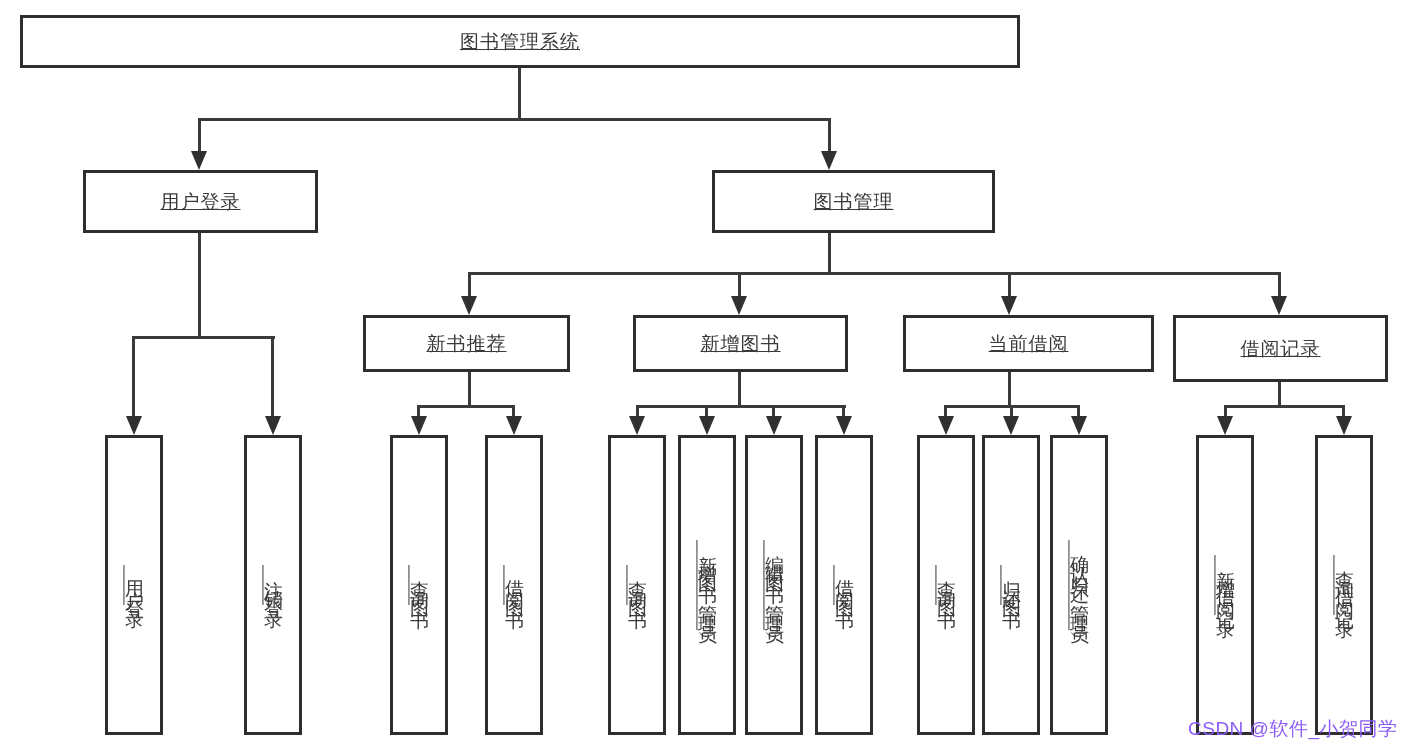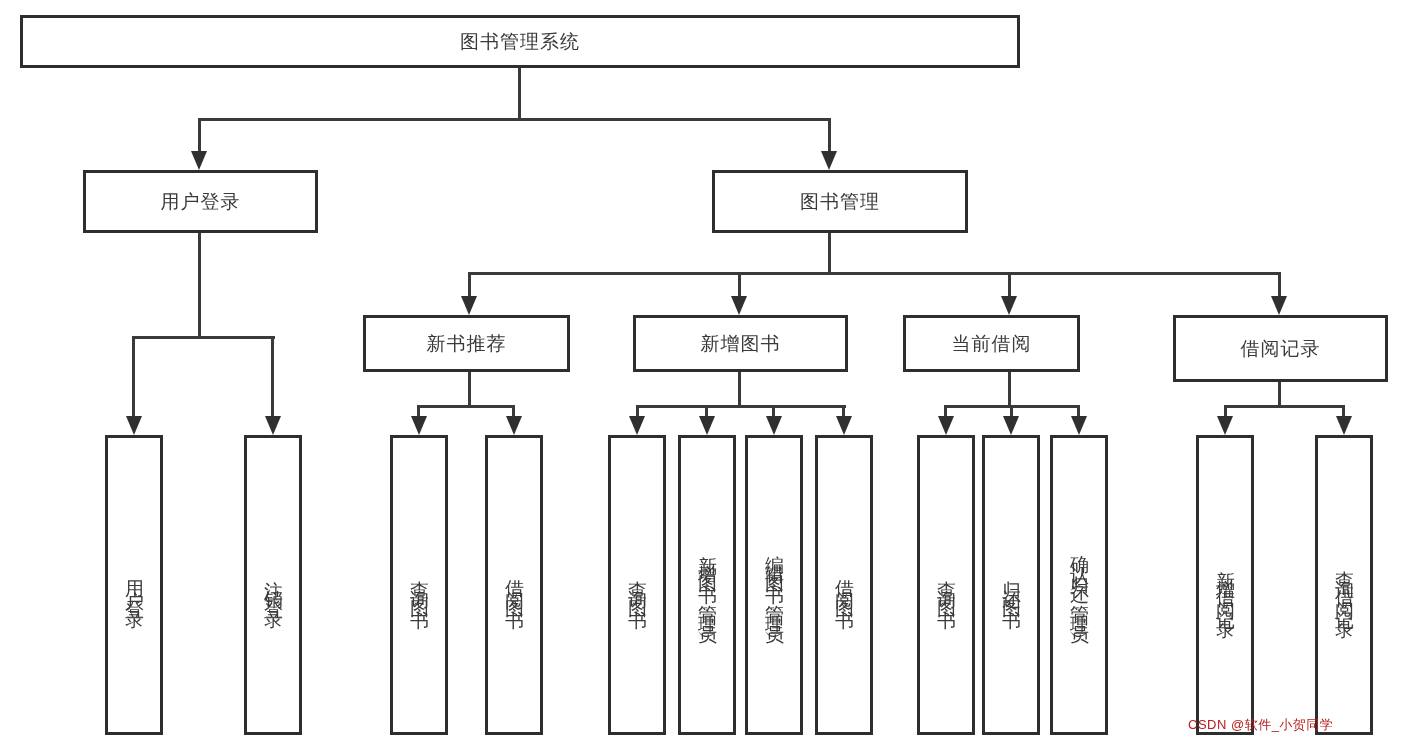--- a/index.html
+++ b/index.html
@@ -3,36 +3,36 @@
 <meta charset="utf-8">
 <style>
   html,body { margin:0; padding:0; background:#ffffff; }
   #stage {
     position:relative; width:1405px; height:747px; background:#ffffff;
     font-family:"Liberation Sans", sans-serif; overflow:hidden;
   }
   .box {
     position:absolute; box-sizing:border-box; background:#ffffff;
     border:3px solid #2e2e2e; display:flex; align-items:center; justify-content:center;
-    color:#3a3a3a; font-size:19px; letter-spacing:1px; z-index:2;
+    color:#3a3a3a; font-size:19px; letter-spacing:1px; z-index:2;text-decoration:underline;
   }
   .leaf span {
     writing-mode:vertical-rl; text-orientation:mixed;
     letter-spacing:10px; line-height:1.1; white-space:nowrap;
   }
   .vl, .hl { position:absolute; background:#3a3a3a; z-index:1; }
   .vl { width:3px; }
   .hl { height:3px; }
   .ah {
     position:absolute; width:0; height:0; z-index:1;
     border-left:8px solid transparent; border-right:8px solid transparent;
     border-top:19px solid #303030;
   }
   .watermark {
-    position:absolute; z-index:5; color:#b91c1c; font-size:13px;
+    position:absolute; z-index:5; color:#8b5cf6; font-size:19px;
     letter-spacing:0.5px; white-space:nowrap;
   }
 </style>
 </head>
 <body>
 
 <div id="stage">
 
   <div class="vl" style="left:518px;top:68px;height:52px"></div>
   <div class="hl" style="left:198px;top:118px;width:633px"></div>
@@ -93,31 +93,31 @@
   <div class="ah" style="left:1217px;top:416px"></div>
   <div class="ah" style="left:1336px;top:416px"></div>
 
   <div class="box" style="left:20px;top:15px;width:1000px;height:53px">
     <span>图书管理系统</span>
   </div>
 
   <div class="box" style="left:83px;top:170px;width:235px;height:63px">
     <span>用户登录</span>
   </div>
-  <div class="box" style="left:712px;top:170px;width:256px;height:63px">
+  <div class="box" style="left:712px;top:170px;width:283px;height:63px">
     <span>图书管理</span>
   </div>
 
   <div class="box" style="left:363px;top:315px;width:207px;height:57px">
     <span>新书推荐</span>
   </div>
   <div class="box" style="left:633px;top:315px;width:215px;height:57px">
     <span>新增图书</span>
   </div>
-  <div class="box" style="left:903px;top:315px;width:177px;height:57px">
+  <div class="box" style="left:903px;top:315px;width:251px;height:57px">
     <span>当前借阅</span>
   </div>
   <div class="box" style="left:1173px;top:315px;width:215px;height:67px">
     <span>借阅记录</span>
   </div>
 
   <div class="box leaf" style="left:105px;top:435px;width:58px;height:300px">
     <span>用户登录</span>
   </div>
   <div class="box leaf" style="left:244px;top:435px;width:58px;height:300px">

